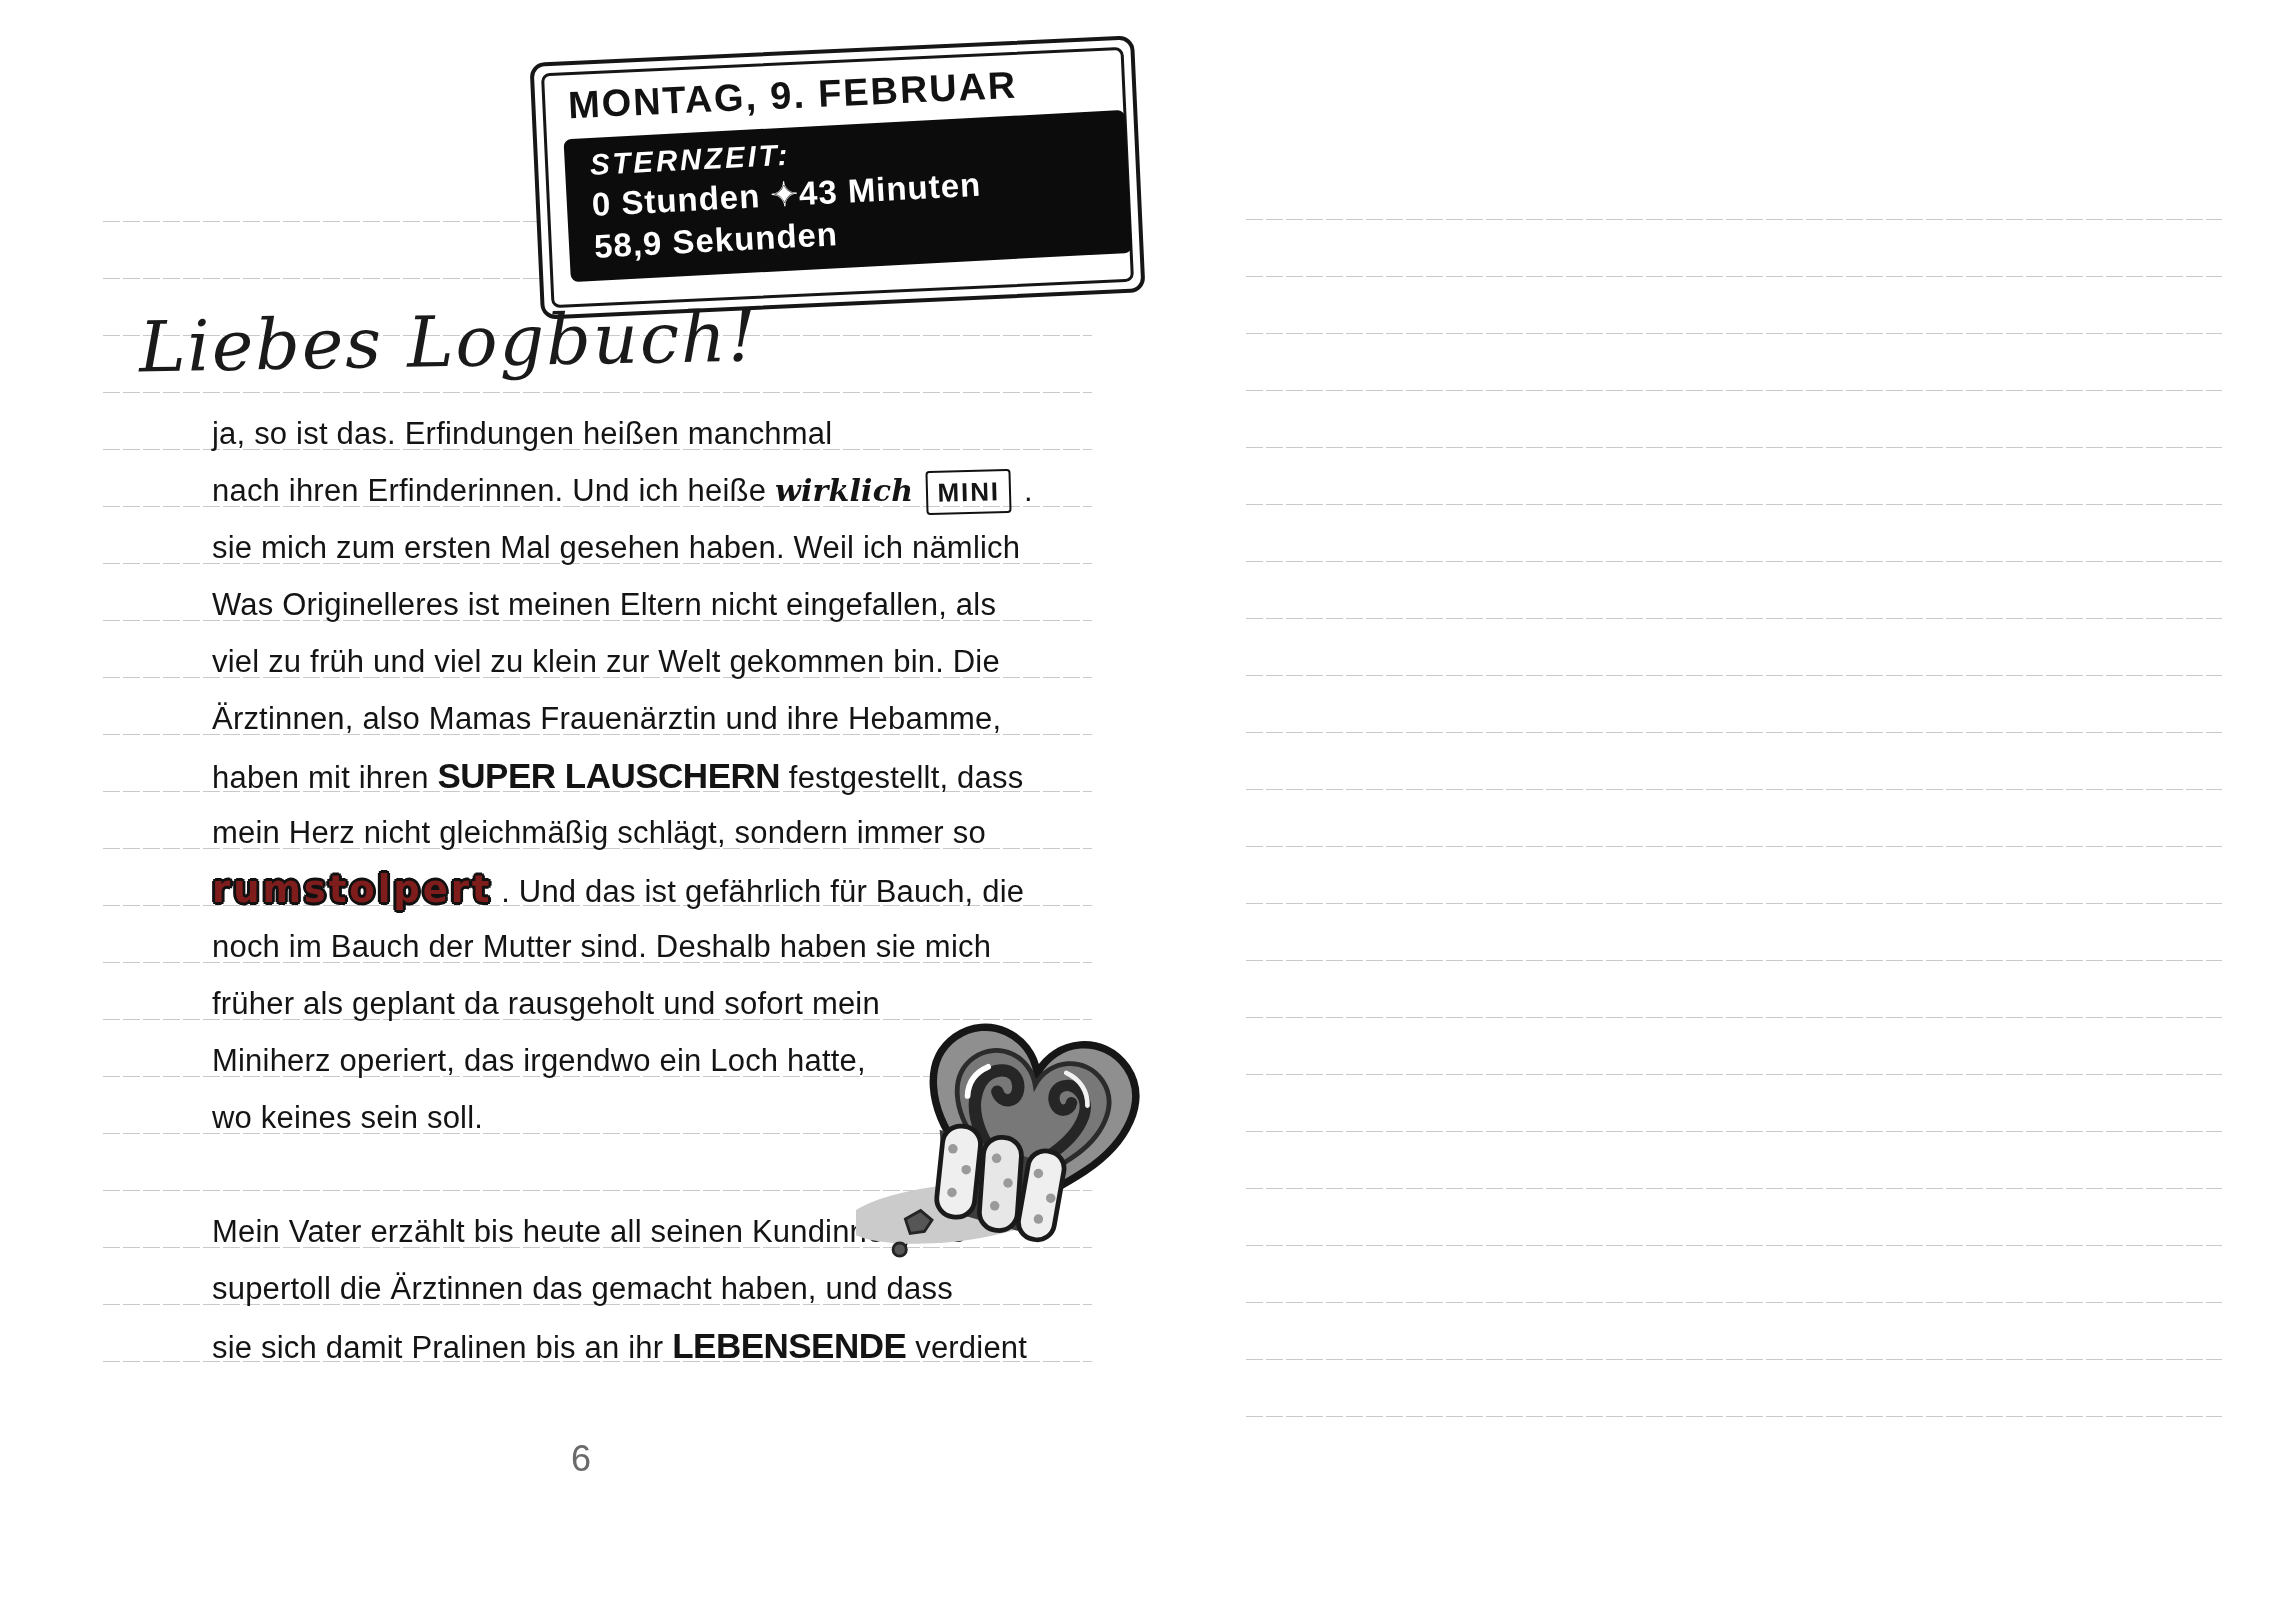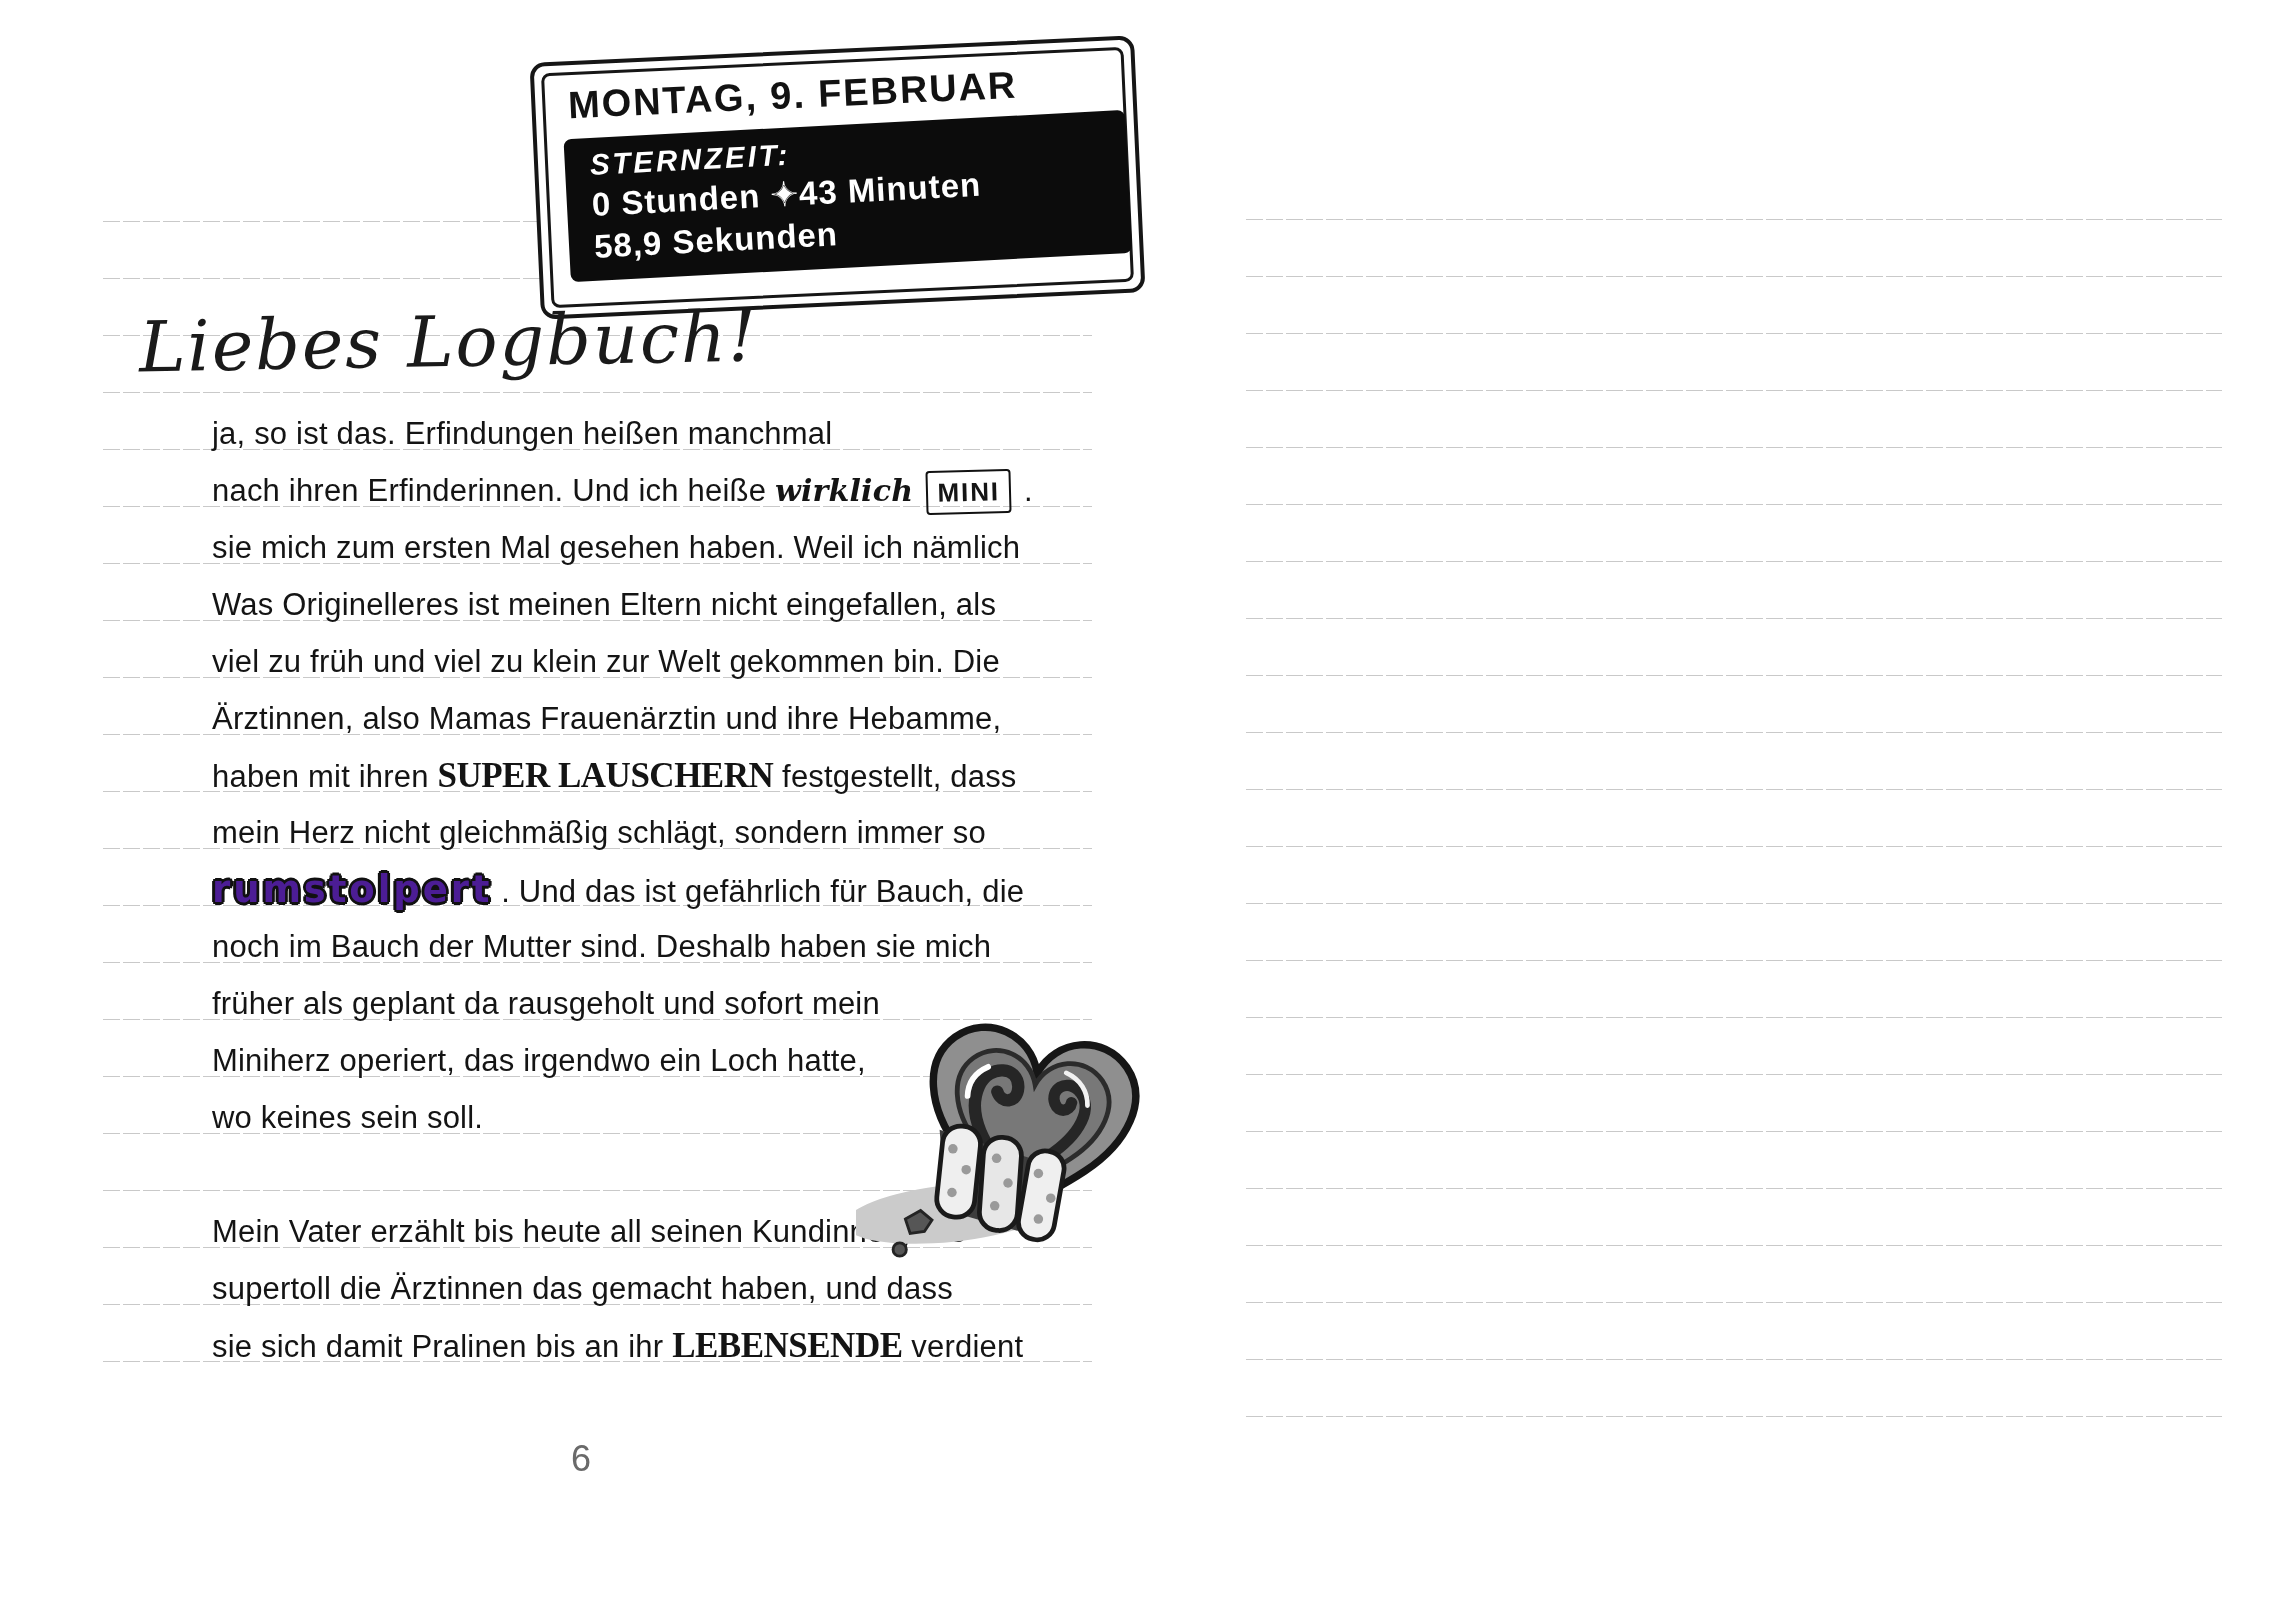--- a/index.html
+++ b/index.html
@@ -33,26 +33,26 @@
   .heading{position:absolute;left:139px;top:301px;font-family:"DejaVu Serif",serif;
            font-style:italic;font-size:70px;letter-spacing:1.9px;color:#1a1a1a;
            transform:rotate(-1deg);white-space:nowrap;}
 
   
   .lines{position:absolute;white-space:nowrap;}
   .lines.left-l{left:212px;top:405px;}
   .line{height:57px;line-height:57px;font-size:31px;letter-spacing:0.2px;color:#141414;}
   .seg-plain{}
   .seg-script{font-family:"DejaVu Serif",serif;font-style:italic;font-weight:600;font-size:30px;}
-  .seg-caps{font-weight:700;font-size:35px;letter-spacing:-0.5px;font-family:Liberation Serif, serif;}
+  .seg-caps{font-weight:700;font-size:35px;letter-spacing:-0.5px;}
   .seg-box{display:inline-block;border:2.9px solid #111;border-radius:3.8px;padding:0 9.5px;
            margin:0 3.8px;font-weight:700;font-size:26px;letter-spacing:1.9px;line-height:40px;
            transform:rotate(-1.5deg);vertical-align:baseline;}
   .seg-bubble{font-family:"DejaVu Sans",sans-serif;font-weight:700;font-size:37px;letter-spacing:2.9px;
-              color:#4c1d95;
+              color:#7f1d1d;
               text-shadow:-1.9px -1.9px 0 #111,1.9px -1.9px 0 #111,-1.9px 1.9px 0 #111,1.9px 1.9px 0 #111,
                           -2.9px 0 0 #111,2.9px 0 0 #111,0 -2.9px 0 #111,0 2.9px 0 #111;}
 
   .page-number{position:absolute;font-size:36px;color:#6a6a6a;}
   .page-number.p6{left:571px;top:1438px;}
 
   .illu{position:absolute;}
   .illu.bitten{left:856px;top:987px;width:285px;height:278px;}
 </style>
 </head>

